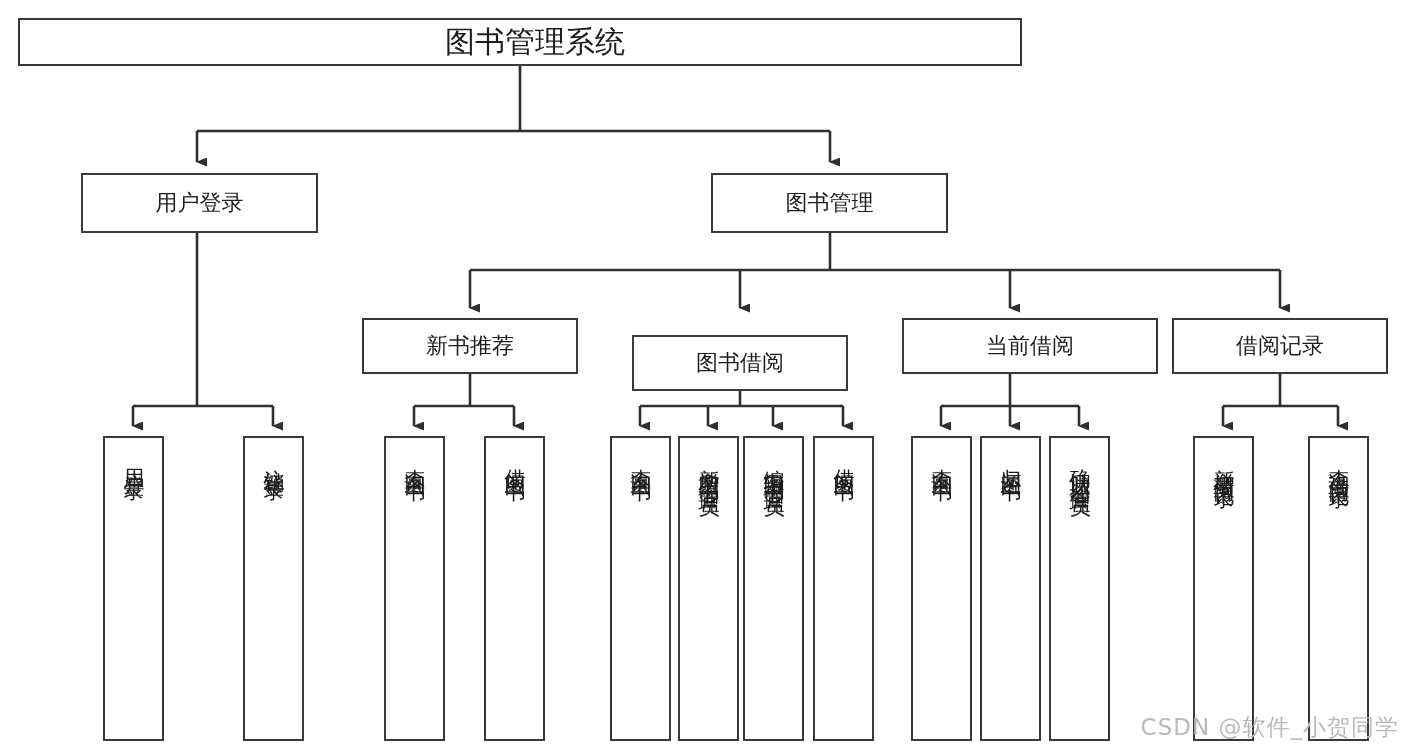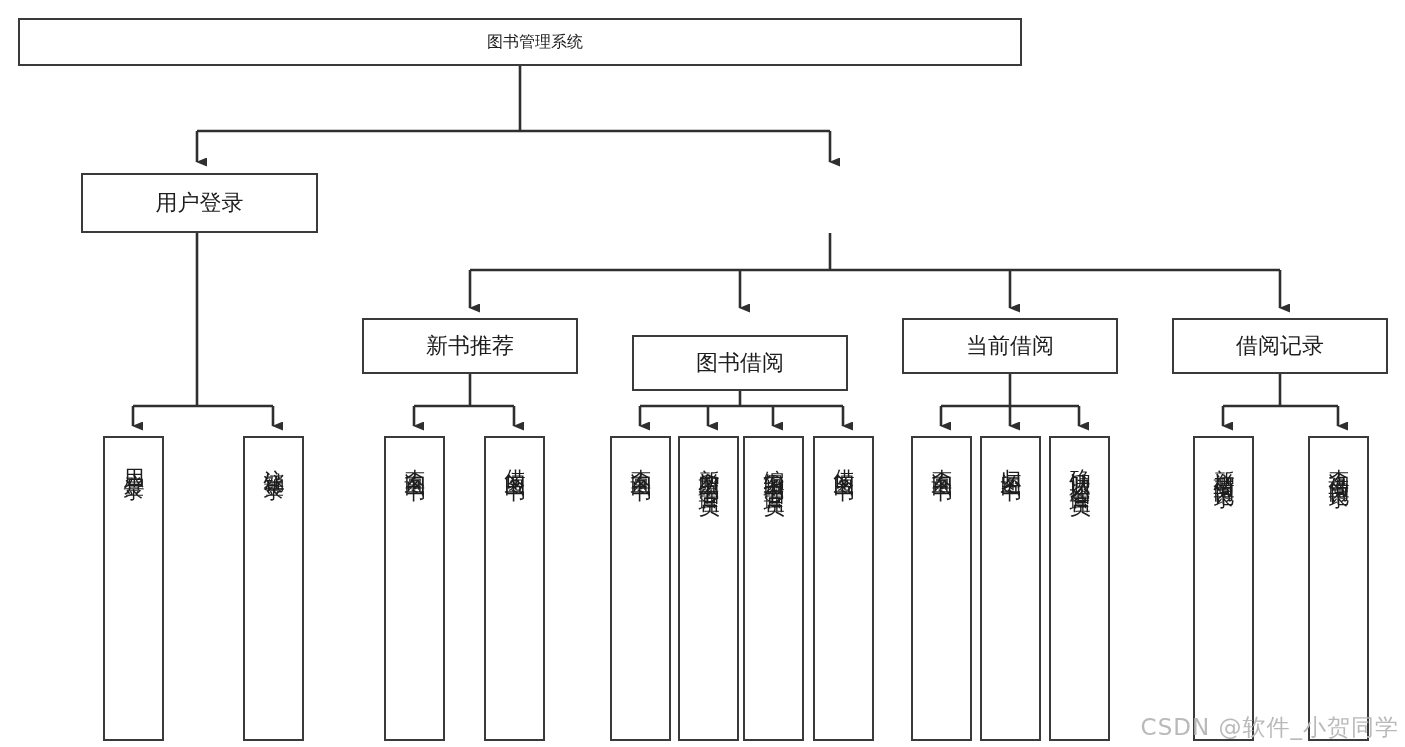--- a/index.html
+++ b/index.html
@@ -25,21 +25,21 @@
     position:absolute;
     box-sizing:border-box;
     background:#ffffff;
     border:2.5px solid #3a3a3a;
     display:flex;
     align-items:center;
     justify-content:center;
     color:#1d1d1d;
     z-index:2;
   }
-  .node.root{ font-size:16px;padding-left:30px; }
+  .node.root{ font-size:30px;padding-left:30px; }
   .node.lvl2{ font-size:22px; }
   .node.lvl3{ font-size:22px; }
   .node.leaf{
     font-size:21px;
     align-items:flex-start;
     justify-content:center;
     padding-top:14px;
   }
   .vtext{
     writing-mode:vertical-rl;
@@ -115,28 +115,31 @@
     </g>
   </svg>
 
   <div class="node root" style="left:18px;top:18px;width:1004px;height:48px;">
     <span class="htext">图书管理系统</span>
   </div>
 
   <div class="node lvl2" style="left:81px;top:173px;width:237px;height:60px;">
     <span class="htext">用户登录</span>
   </div>
+  <div class="node lvl2" style="left:711px;top:173px;width:237px;height:60px;">
+    <span class="htext">图书管理</span>
+  </div>
 
   <div class="node lvl3" style="left:362px;top:318px;width:216px;height:56px;align-items:center;">
     <span class="htext">新书推荐</span>
   </div>
   <div class="node lvl3" style="left:632px;top:318px;width:216px;height:56px;margin-top:17px;">
     <span class="htext">图书借阅</span>
   </div>
-  <div class="node lvl3" style="left:902px;top:318px;width:216px;height:56px;">
+  <div class="node lvl3" style="left:902px;top:318px;width:256px;height:56px;">
     <span class="htext">当前借阅</span>
   </div>
   <div class="node lvl3" style="left:1172px;top:318px;width:216px;height:56px;align-items:center;">
     <span class="htext">借阅记录</span>
   </div>
 
   <div class="node leaf" style="left:103px;top:436px;width:61px;height:305px;">
     <span class="vtext">用户登录</span>
   </div>
   <div class="node leaf" style="left:243px;top:436px;width:61px;height:305px;">

